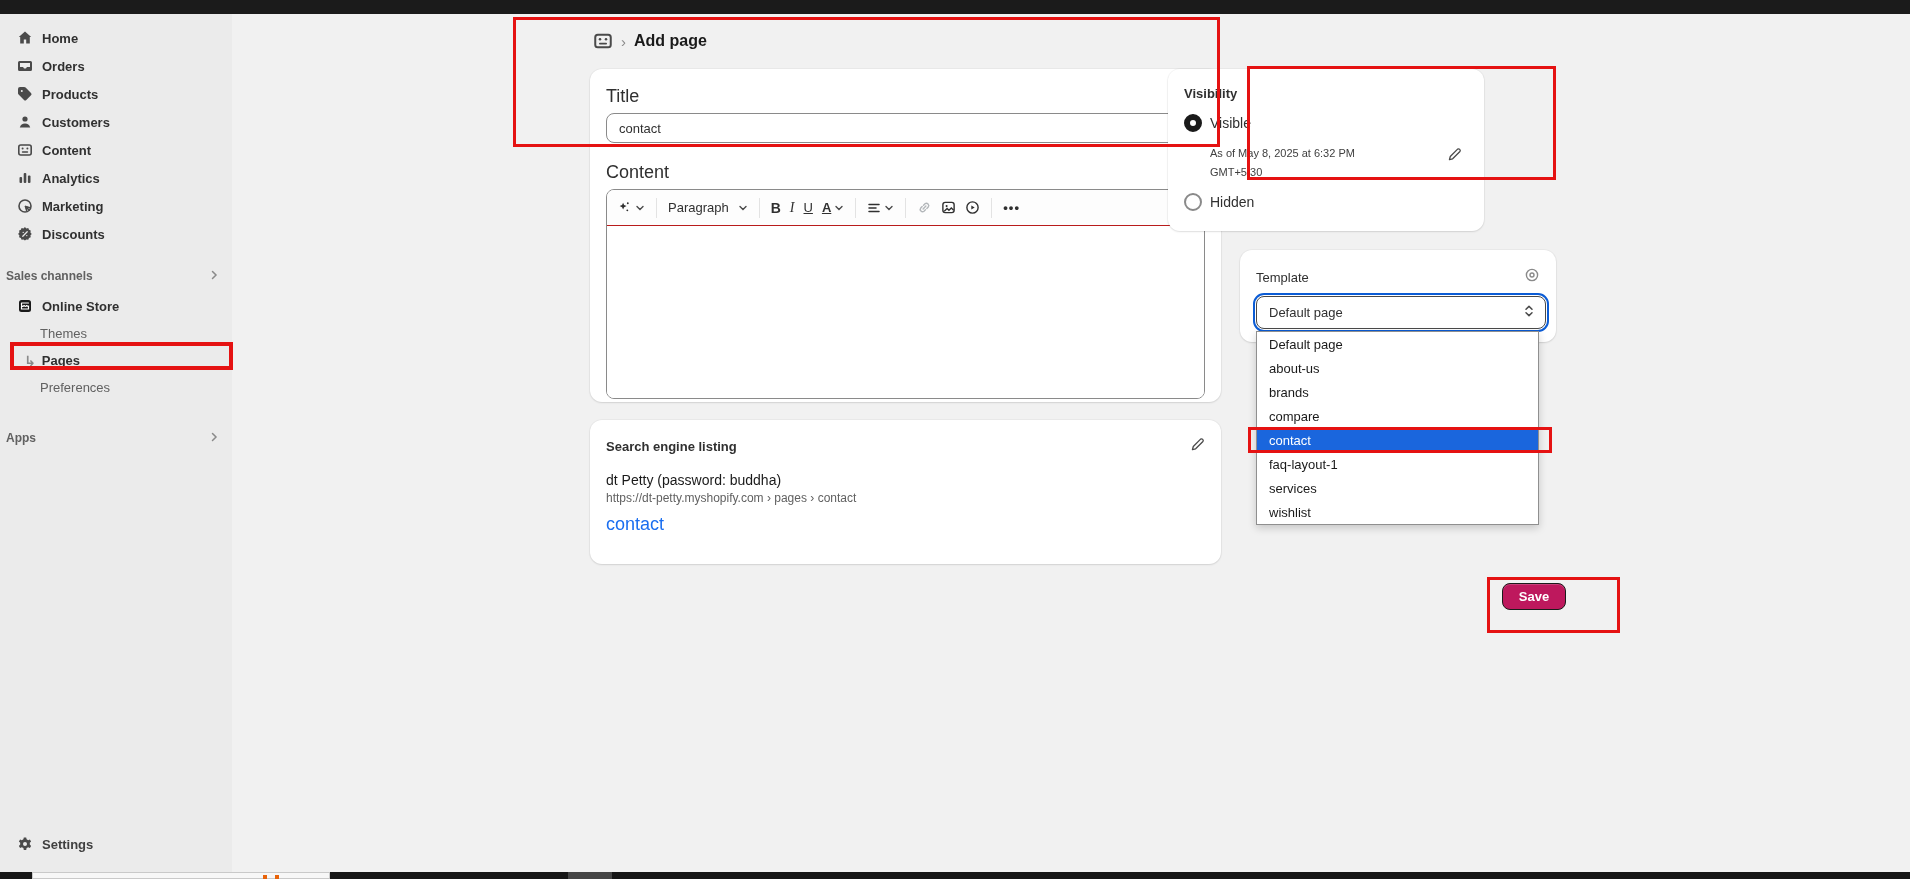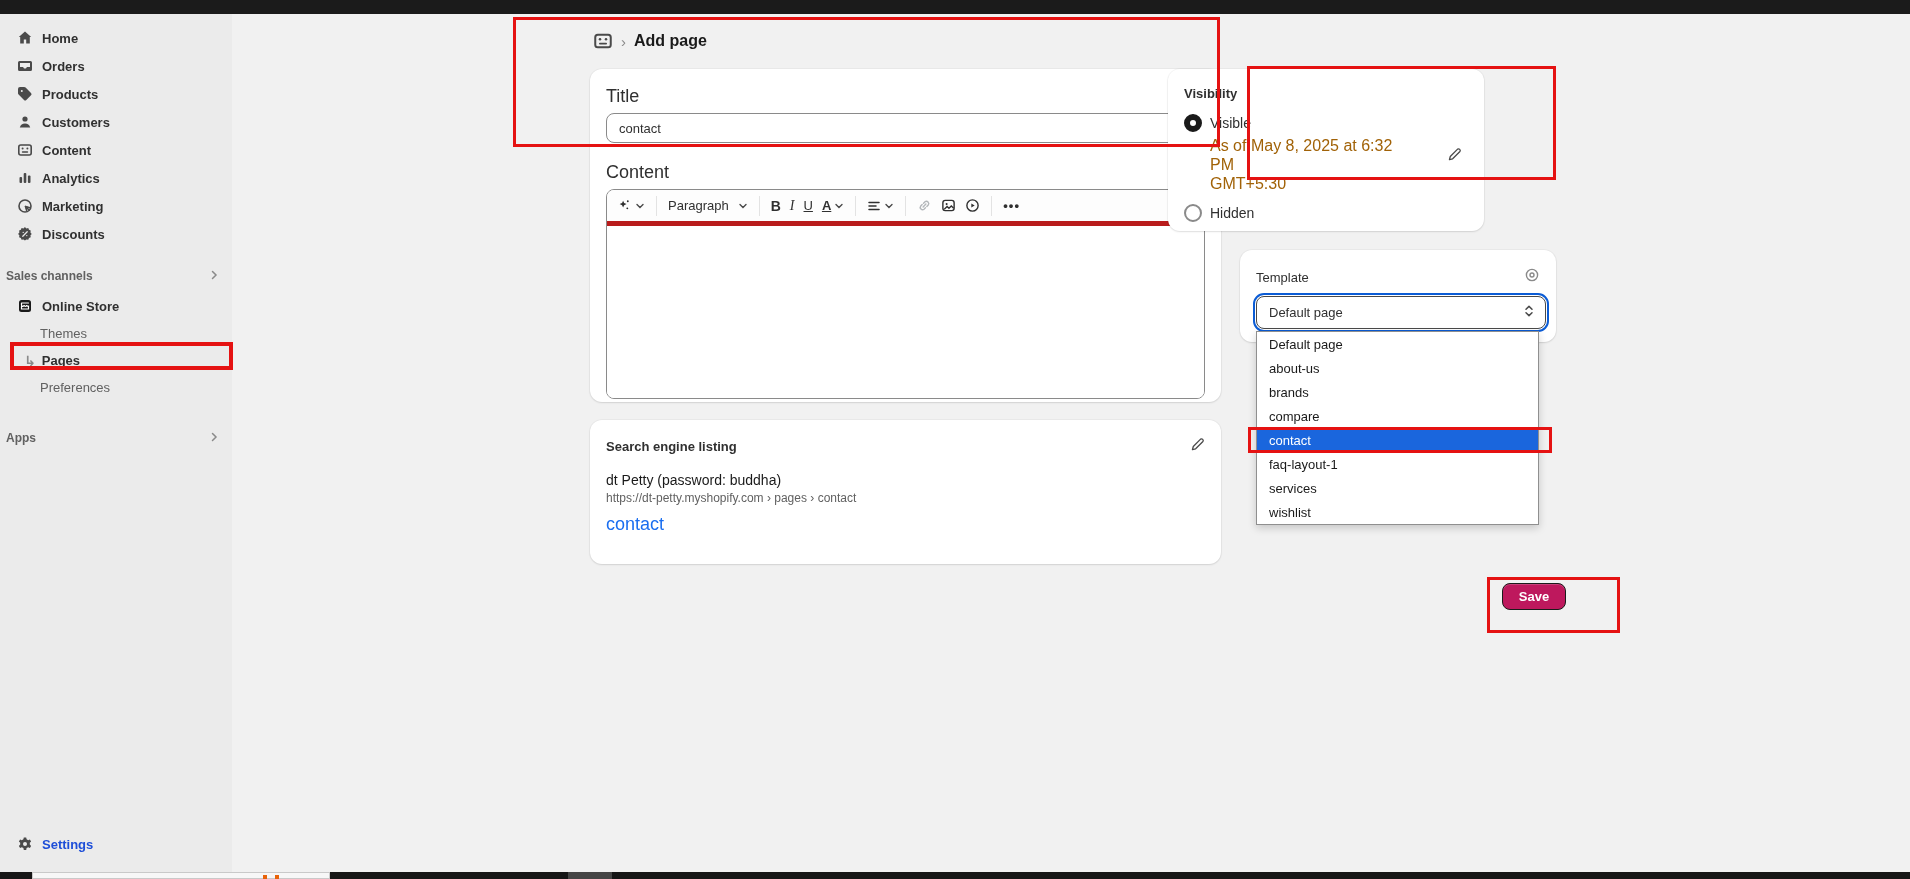--- a/index.html
+++ b/index.html
@@ -17,41 +17,41 @@
   
   .sidebar { position:absolute; left:0; top:14px; width:232px; height:858px; background:#ebebeb; }
   .nav { padding:10px 8px 0 8px; }
   .nav-item { display:flex; align-items:center; height:28px; padding:0 8px; border-radius:8px; font-size:13px; font-weight:600; color:#303030; cursor:default; }
   .nav-item .ic { width:18px; height:18px; margin-right:8px; display:flex; align-items:center; justify-content:center; color:#4a4a4a; }
   .section-head { display:flex; align-items:center; justify-content:space-between; font-size:12px; font-weight:600; color:#616161; padding:0 4px 0 0; height:24px; margin-top:16px; }
   .section-head .lbl { padding-left:0px; }
   .sub-item { display:flex; align-items:center; height:27px; padding:0 8px 0 32px; font-size:13px; color:#616161; border-radius:8px; }
   .sub-item.dark { color:#303030; font-weight:600; }
   .hook { color:#8a8a8a; font-size:14px; margin-right:6px; margin-left:-16px; }
-  .settings-row { position:absolute; left:8px; bottom:14px; display:flex; align-items:center; height:28px; padding:0 8px; font-size:13px; font-weight:600; color:#1d4ed8; }
+  .settings-row { position:absolute; left:8px; bottom:14px; display:flex; align-items:center; height:28px; padding:0 8px; font-size:13px; font-weight:600; color:#404040; }
   .settings-row .ic { width:18px; height:18px; margin-right:8px; display:flex; align-items:center; justify-content:center; color:#4a4a4a; }
   .chev { color:#8a8a8a; }
 
   
   .card { position:absolute; background:#fff; border-radius:12px; box-shadow:0 1px 2px rgba(0,0,0,.1), 0 0 0 1px rgba(0,0,0,.03); }
 
   
   .crumbs { position:absolute; left:593px; top:31px; display:flex; align-items:center; gap:8px; }
   .crumbs .cicon { width:20px; height:20px; color:#4a4a4a; }
   .crumbs .sep { color:#8a8a8a; font-size:15px; }
   .crumbs .ttl { font-size:16px; font-weight:700; color:#1a1a1a; }
 
   
   .card-main { left:590px; top:69px; width:631px; height:333px; padding:17px 16px; }
   .fld-label { font-size:18px; color:#303030; }
   .label-row { display:flex; align-items:center; justify-content:space-between; }
   .txt-input { margin-top:6px; width:100%; height:30px; border:1px solid #8a8a8a; border-radius:8px; background:#fff; font-size:13px; color:#303030; padding:0 12px; font-family:inherit; }
   .content-label { margin-top:19px; }
   .editor { margin-top:6px; border:1px solid #8a8a8a; border-radius:8px; height:210px; overflow:hidden; background:#fff; }
-  .toolbar { display:flex; align-items:center; height:36px; padding:0 10px; border-bottom:5px solid #b91c1c; background:#fdfdfd; gap:9px; color:#4a4a4a; }
+  .toolbar { display:flex; align-items:center; height:36px; padding:0 10px; border-bottom:1px solid #b91c1c; background:#fdfdfd; gap:9px; color:#4a4a4a; }
   .tb-sep { width:1px; height:20px; background:#e3e3e3; margin:0 2px; }
   .tb-btn { display:flex; align-items:center; gap:3px; font-size:13px; color:#303030; }
   .tb-btn svg { display:block; }
   .tb-b { font-weight:800; font-size:14px; }
   .tb-i { font-style:italic; font-family:"Liberation Serif",serif; font-size:14px; }
   .tb-u { text-decoration:underline; font-size:13px; }
   .tb-a { text-decoration:underline; font-size:13px; font-weight:600; }
   .tb-dim { color:#b3b7ba; }
   .tb-more { letter-spacing:1px; font-weight:700; color:#303030; }
   .tb-code { margin-left:auto; font-size:12px; font-weight:700; color:#303030; }
@@ -65,21 +65,21 @@
   .seo-link { margin-top:9px; font-size:18px; color:#1a6ef0; }
 
   
   .card-vis { left:1168px; top:69px; width:316px; height:162px; padding:17px 16px; }
   .vis-heading { font-size:13px; font-weight:650; color:#303030; }
   .radio-row { display:flex; align-items:center; margin-top:13px; gap:8px; }
   .radio { width:18px; height:18px; border-radius:50%; background:#fff; flex:0 0 18px; }
   .radio.on { border:6px solid #1a1a1a; }
   .radio.off { border:2px solid #8a8a8a; }
   .radio-lbl { font-size:14px; color:#303030; }
-  .vis-sub { margin-left:26px; margin-top:4px; font-size:16px; color:#a16207; line-height:19px; width:200px; }
+  .vis-sub { margin-left:26px; margin-top:12px; font-size:11px; color:#404040; line-height:19px; width:200px; }
   .pencil { color:#4a4a4a; }
   .vis-edit { position:absolute; right:22px; top:78px; }
   .seo-edit { color:#4a4a4a; }
 
   
   .card-tpl { left:1240px; top:250px; width:316px; height:92px; padding:17px 16px; }
   .tpl-head { display:flex; align-items:center; justify-content:space-between; }
   .tpl-label { font-size:13px; color:#303030; }
   .eye { color:#8a8a8a; }
   .select { margin-top:9px; width:290px; height:33px; border:1px solid #4a4a4a; border-radius:8px; background:#fff; display:flex; align-items:center; justify-content:space-between; padding:0 10px 0 12px; font-size:13px; color:#303030; outline:2px solid #0b5cd5; outline-offset:1px; }

